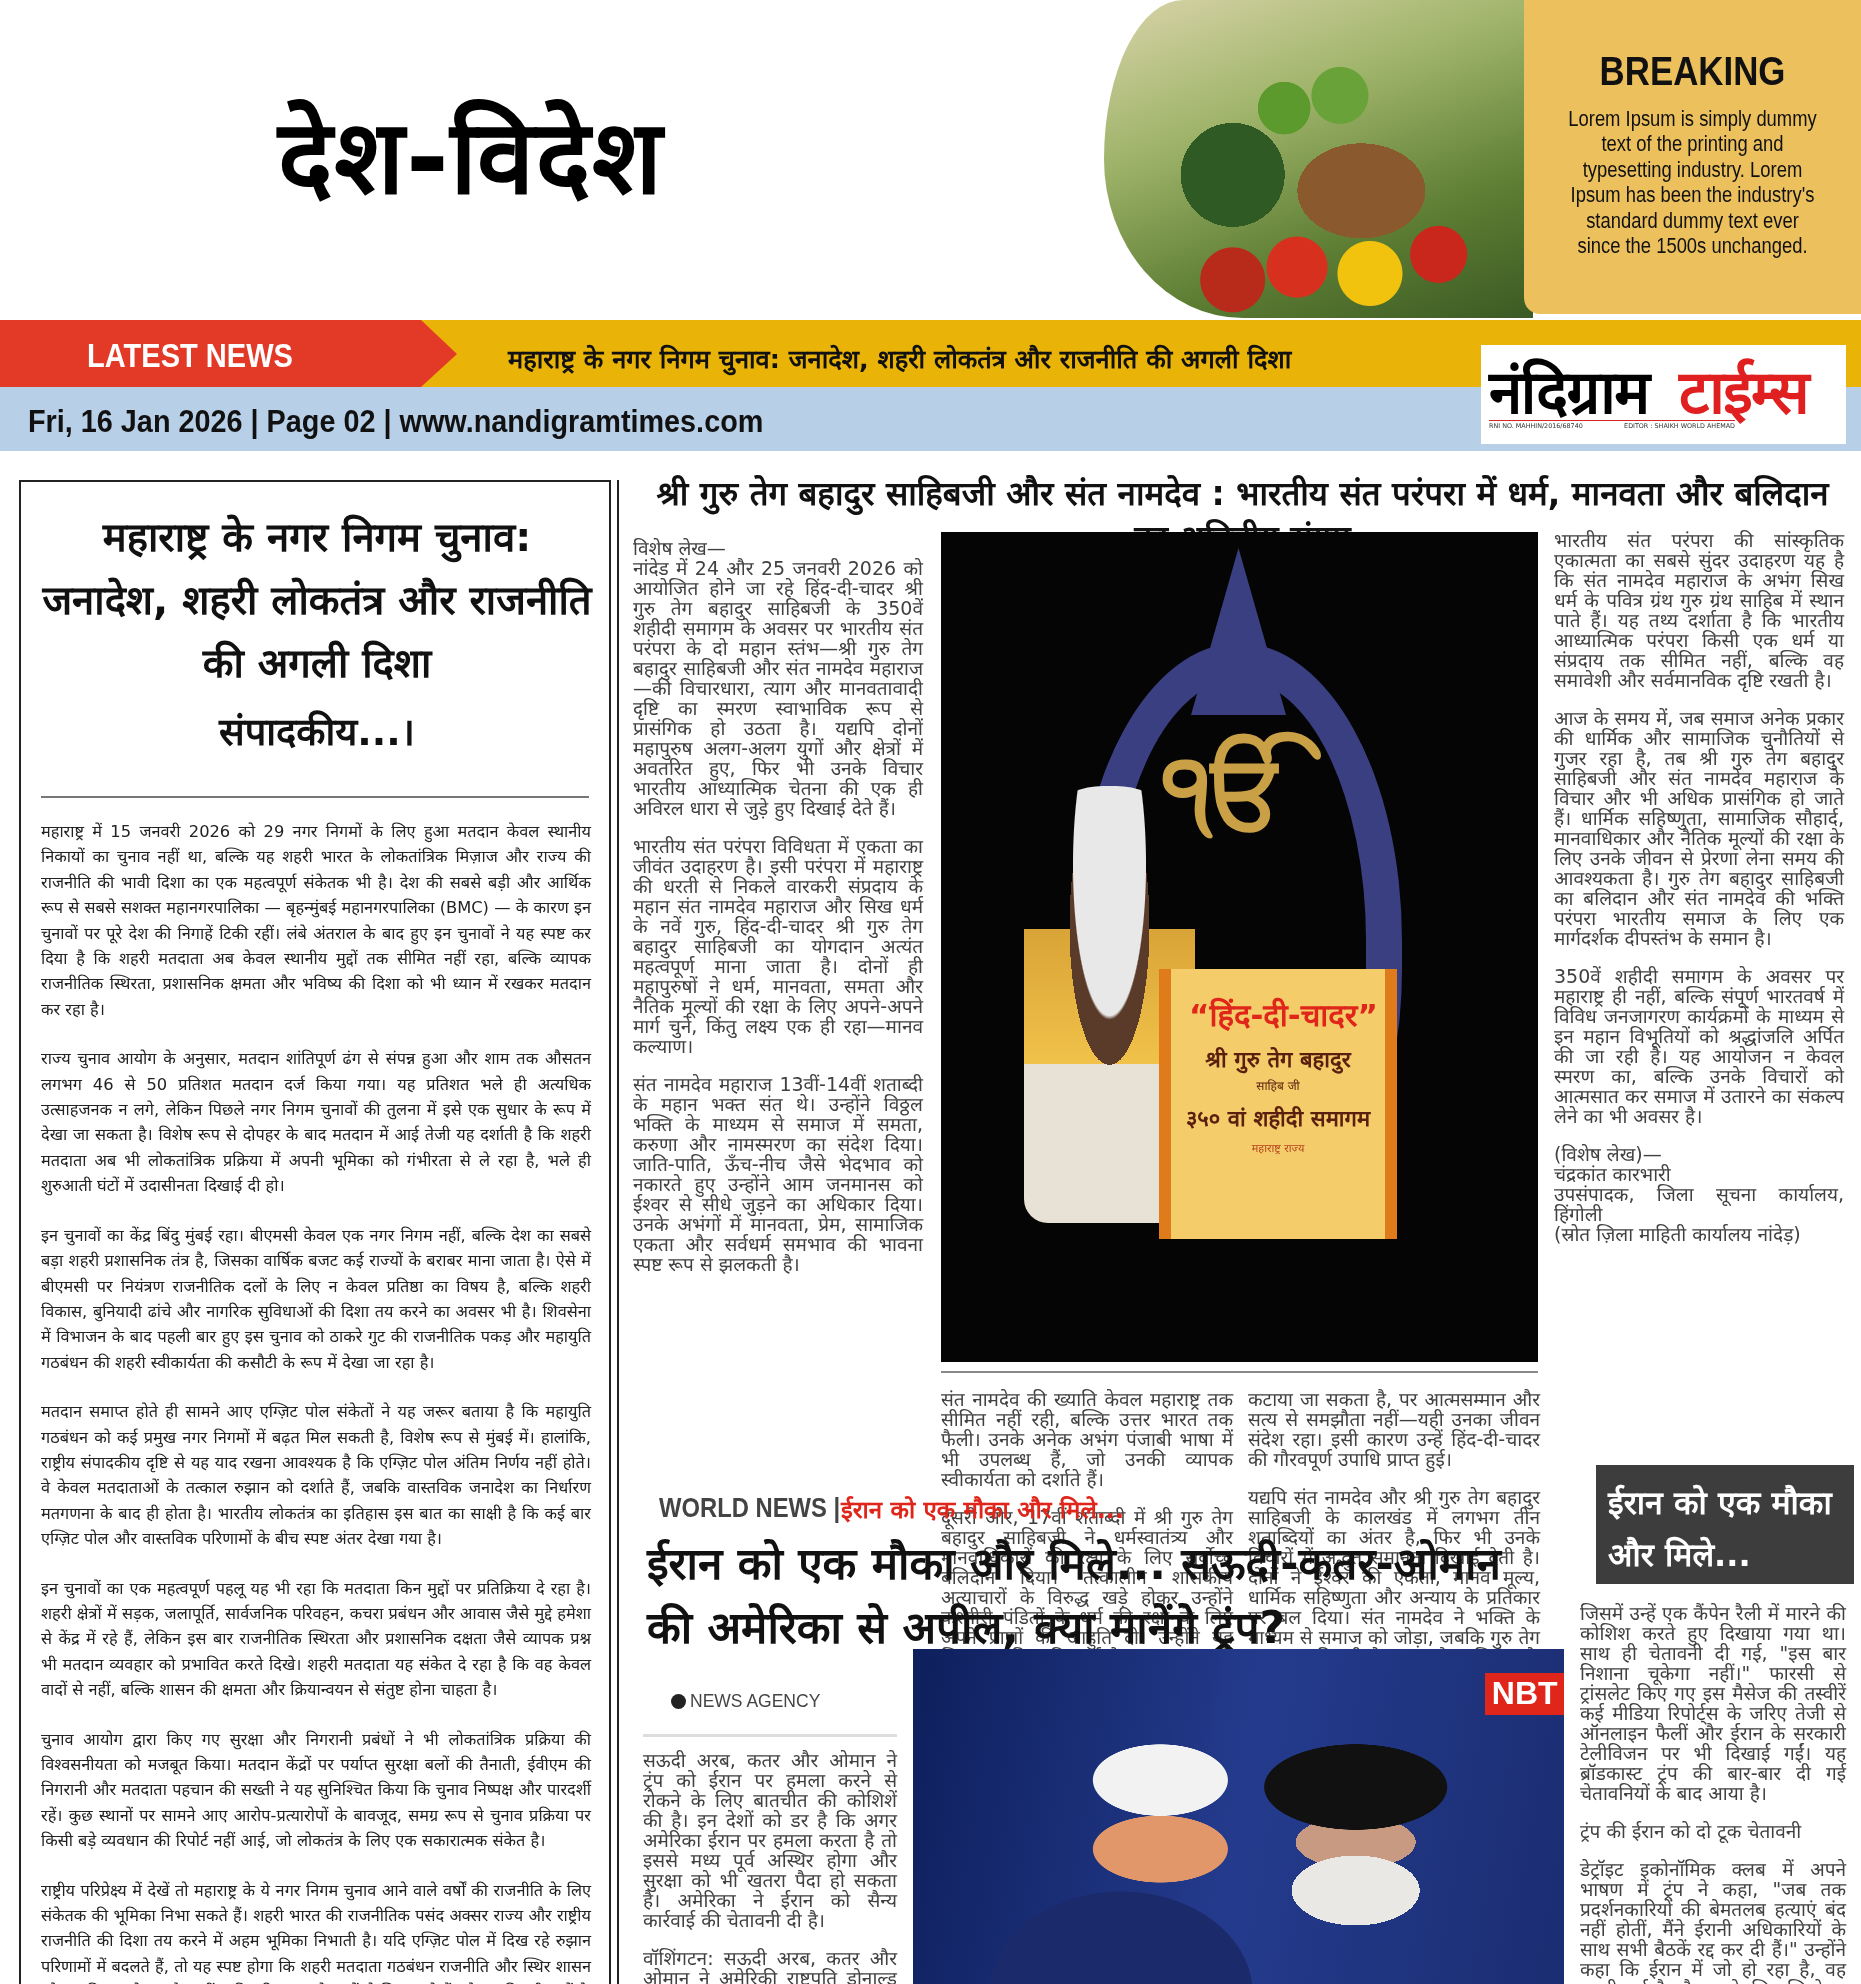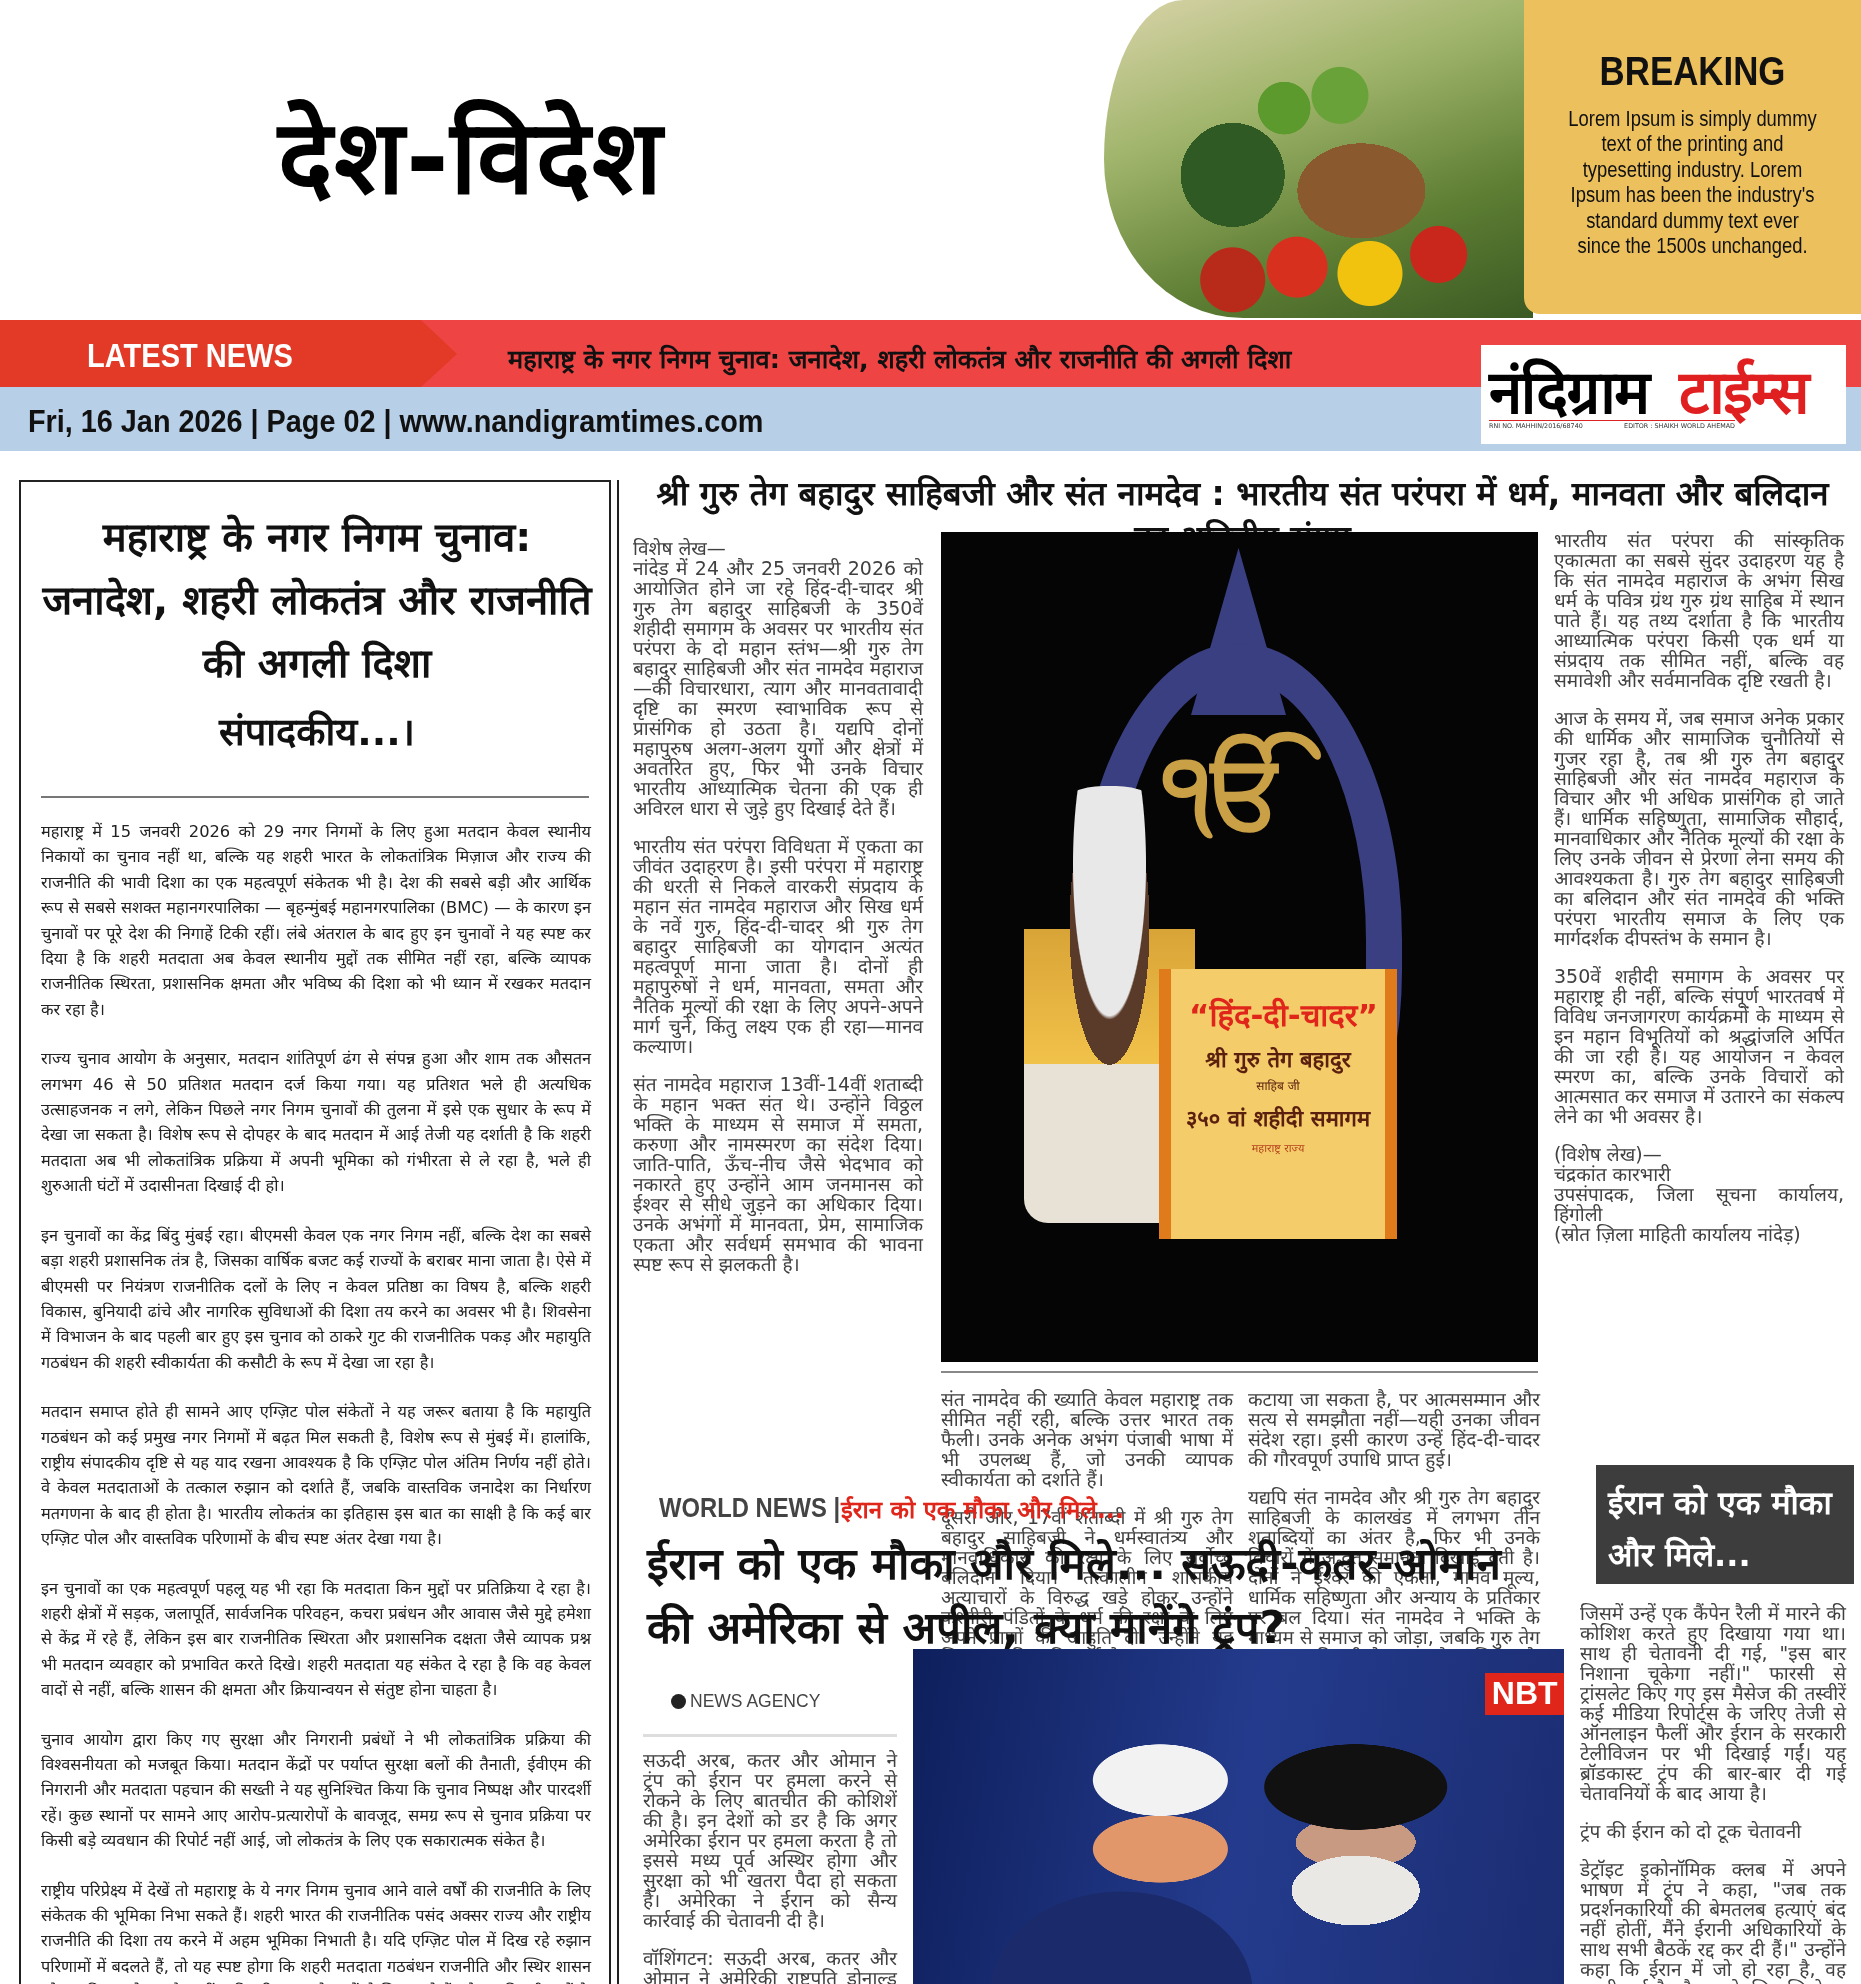--- a/index.html
+++ b/index.html
@@ -18,21 +18,21 @@
       radial-gradient(circle at 55% 30%, #6aa23a 0 28px, transparent 29px),
       radial-gradient(circle at 42% 34%, #5d9a2e 0 26px, transparent 26.6px),
       radial-gradient(circle at 30% 55%, #2f5a23 0 52px, transparent 52px),
       radial-gradient(ellipse at 60% 60%, #8a5a2e 0 64px, transparent 64px),
       linear-gradient(160deg, #d9d4a9 0%, #9fb46a 35%, #5d7e33 70%, #3b5a24 100%);
   }
   .breaking-panel { position: absolute; left: 1524px; top: 0; width: 337px; height: 314px; background: #ecc05c; border-bottom-left-radius: 16px; }
   .breaking-title { position: absolute; left: 0; top: 48px; width: 337px; text-align: center; font-family: "Liberation Sans", sans-serif; font-weight: bold; font-size: 41px; color: #111; transform: scaleX(0.85); }
   .breaking-body { position: absolute; left: 24px; top: 107px; width: 289px; text-align: center; font-family: "Liberation Sans", sans-serif; font-size: 21.4px; line-height: 25.4px; color: #111; transform: scaleX(0.86); transform-origin: center top; }
 
-  .ticker { position: absolute; left: 0; top: 320px; width: 1861px; height: 67px; background: #ef4444; }
+  .ticker { position: absolute; left: 0; top: 320px; width: 1861px; height: 67px; background: #eab308; }
   .ticker-label { position: absolute; left: 0; top: 0; width: 457px; height: 67px; background: #e23a27; clip-path: polygon(0 0, 421px 0, 457px 34px, 421px 67px, 0 67px); }
   .ticker-label-text { position: absolute; left: 87px; top: 16.7px; font-family: "Liberation Sans", sans-serif; font-weight: bold; font-size: 33px; color: #fff; transform: scaleX(0.88); transform-origin: left; }
   .ticker-text { position: absolute; left: 508px; top: 20.6px; font-weight: bold; font-size: 25.4px; color: #111; }
 
   .dateline { position: absolute; left: 0; top: 387px; width: 1861px; height: 64px; background: #b8cfe8; padding-left: 8px; }
   .dateline-text { position: absolute; left: 28px; top: 16px; font-family: "Liberation Sans", sans-serif; font-weight: bold; font-size: 32px; color: #111; transform: scaleX(0.9); transform-origin: left; }
   .logo-box { position: absolute; left: 1481px; top: 345px; width: 365px; height: 99px; background: #fff; }
   .logo-word1 { position: absolute; left: 8px; top: 4px; font-weight: bold; font-size: 60px; color: #000; letter-spacing: -1.6px; }
   .logo-word2 { position: absolute; left: 198px; top: 4px; font-weight: bold; font-size: 60px; color: #e02020; letter-spacing: -1.6px; }
   .logo-sub { position: absolute; left: 8px; top: 75px; width: 246px; border-top: 1.2px solid #d22; font-size: 6.4px; color: #333; padding-top: 0.8px; display: flex; justify-content: space-between; }

